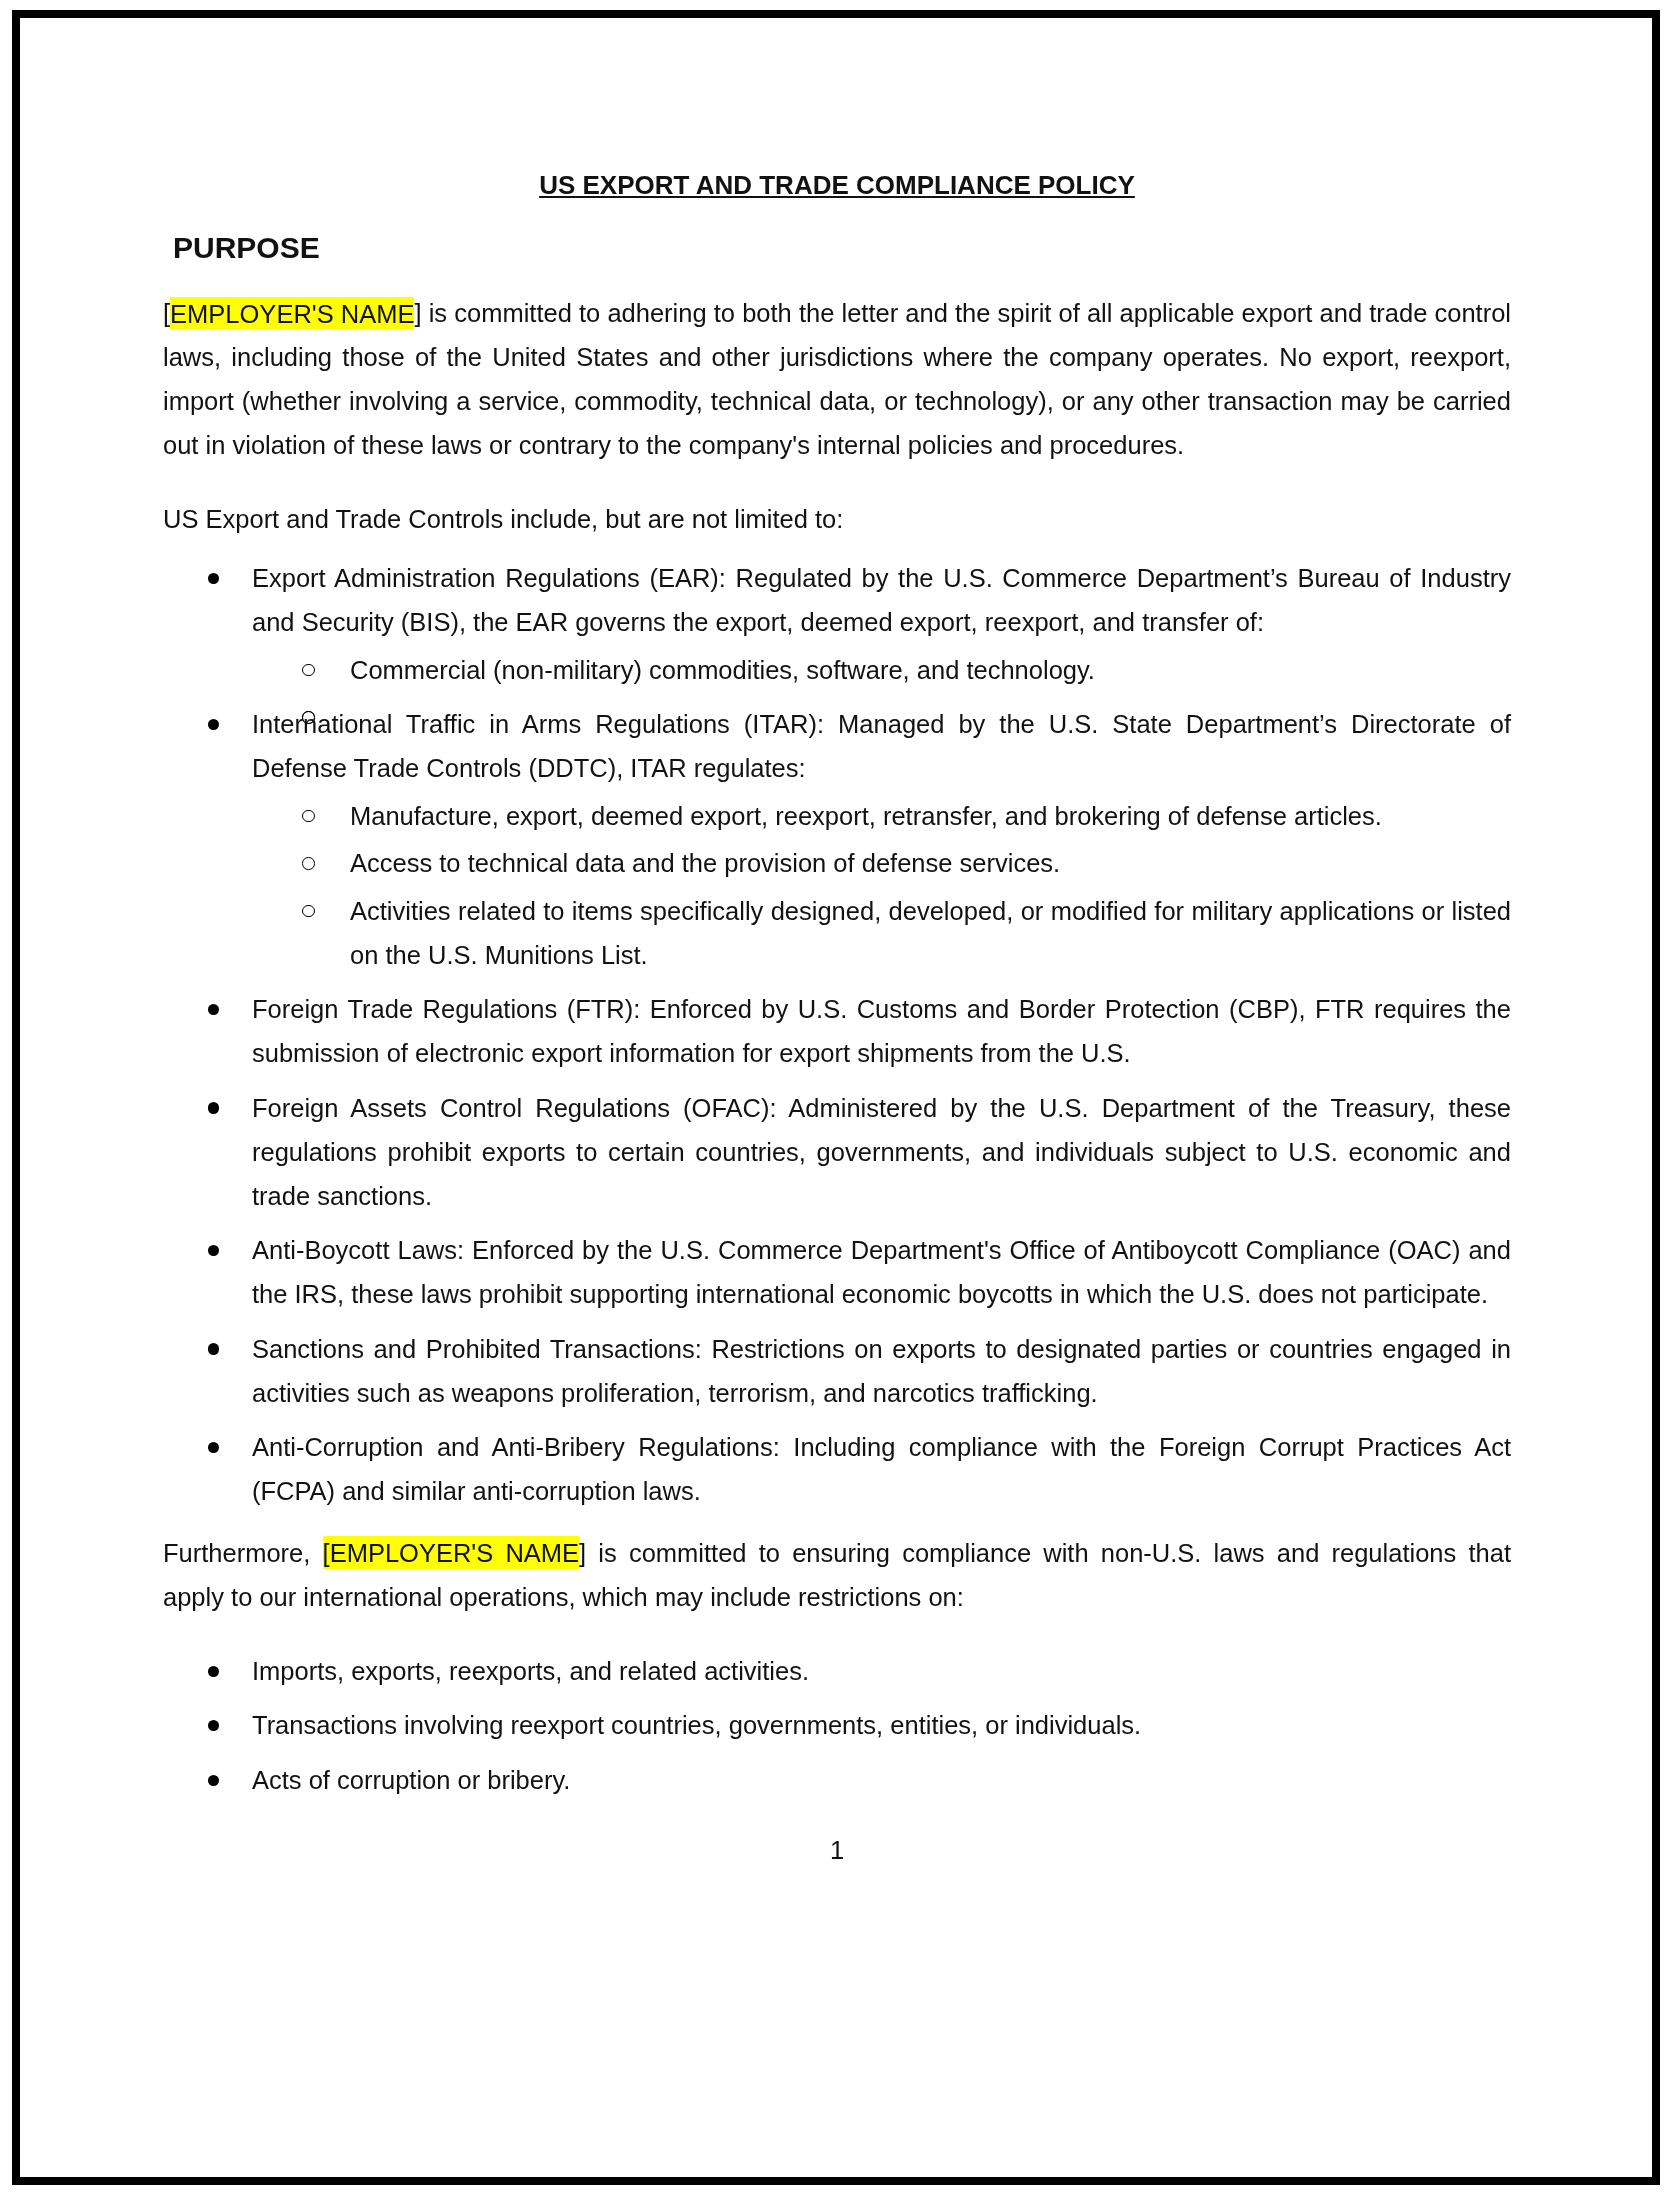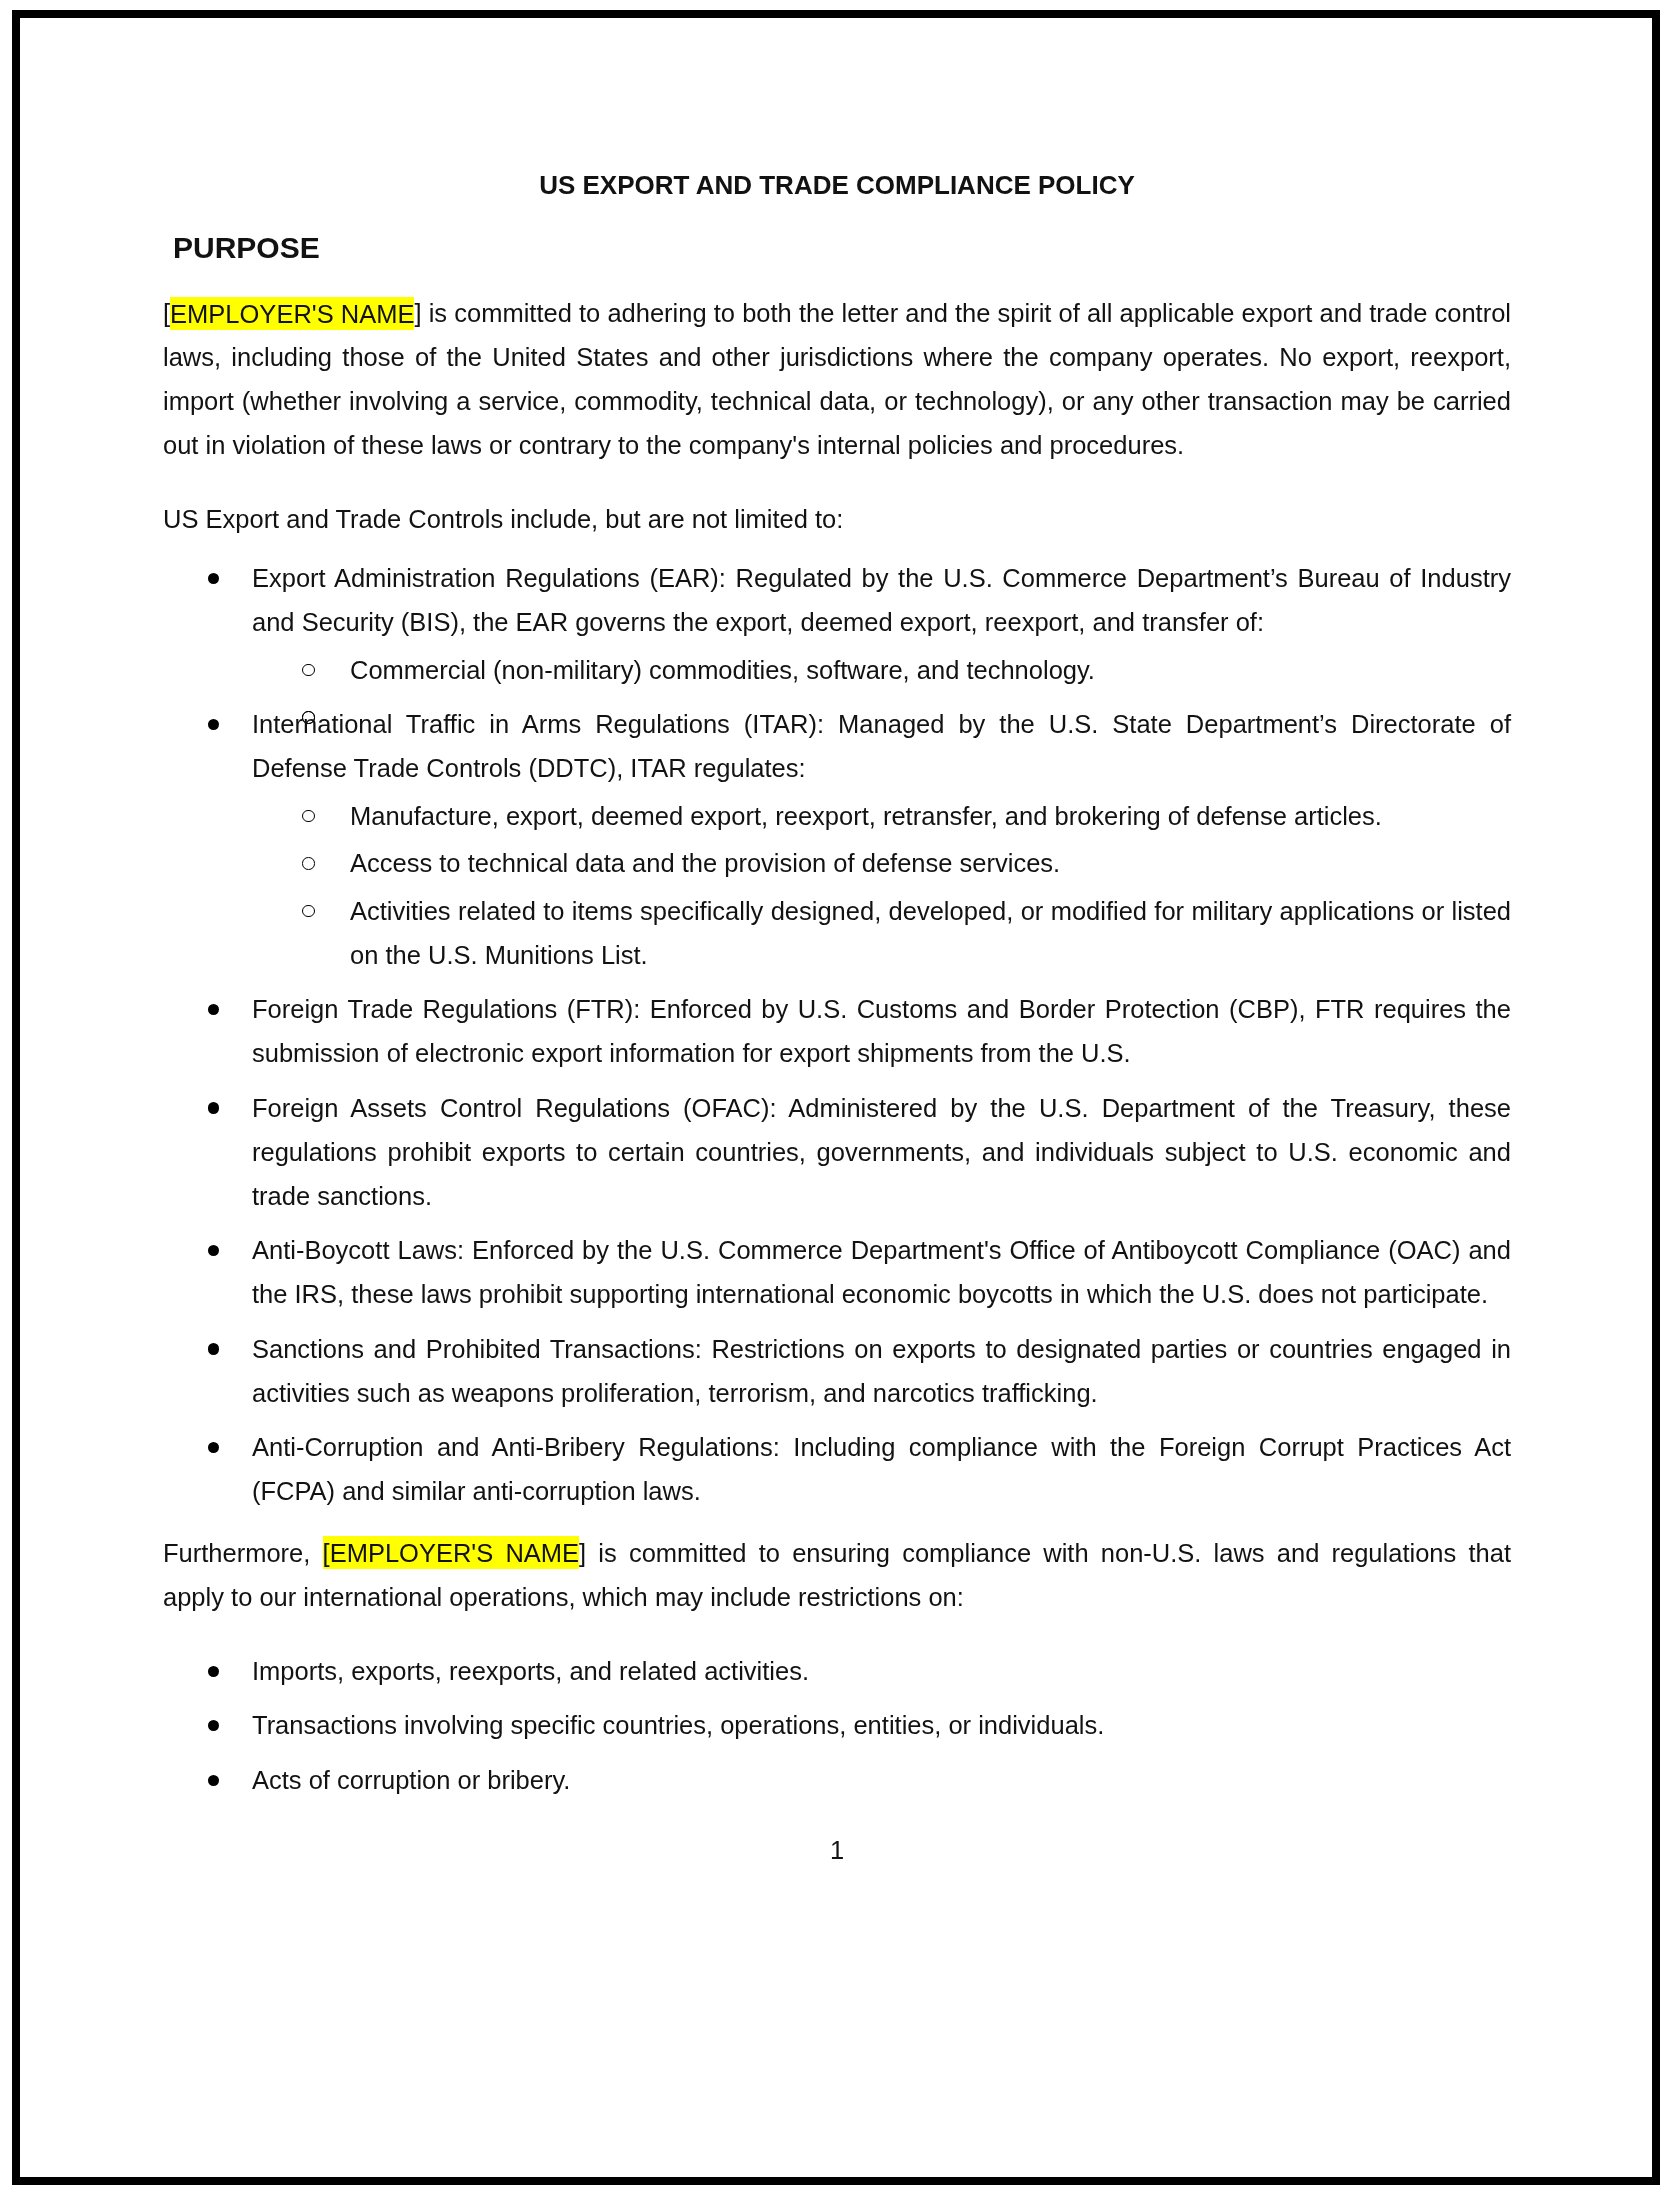--- a/index.html
+++ b/index.html
@@ -22,20 +22,21 @@
     left:163px;top:163px;
     width:1348px;
     font-size:25.5px;
     line-height:44px;
   }
   .doc-title{
     font-size:26px;
     font-weight:bold;
     text-align:center;
     margin:0 0 19.3px 0;
+    text-decoration:underline;
   }
   .section-heading{
     font-size:30px;
     font-weight:bold;
     margin:0 0 21px 10px;
   }
   p.body-para{
     margin:12px 0 30px 0;
     text-align:justify;
   }
@@ -156,21 +157,21 @@
 
   <p class="body-para"><span>Furthermore, </span><span class="hl">[EMPLOYER'S NAME</span><span>] is committed to ensuring compliance with non-U.S. laws and regulations that apply to our international operations, which may include restrictions on:</span></p>
 
   <ul class="blist">
     <li>
       <span class="dot"></span>
       <span>Imports, exports, reexports, and related activities.</span>
     </li>
     <li>
       <span class="dot"></span>
-      <span>Transactions involving specific countries, operations, entities, or individuals.</span>
+      <span>Transactions involving reexport countries, governments, entities, or individuals.</span>
     </li>
     <li>
       <span class="dot"></span>
       <span>Acts of corruption or bribery.</span>
     </li>
   </ul>
 
   <div class="page-number">1</div>
 
 </div>

